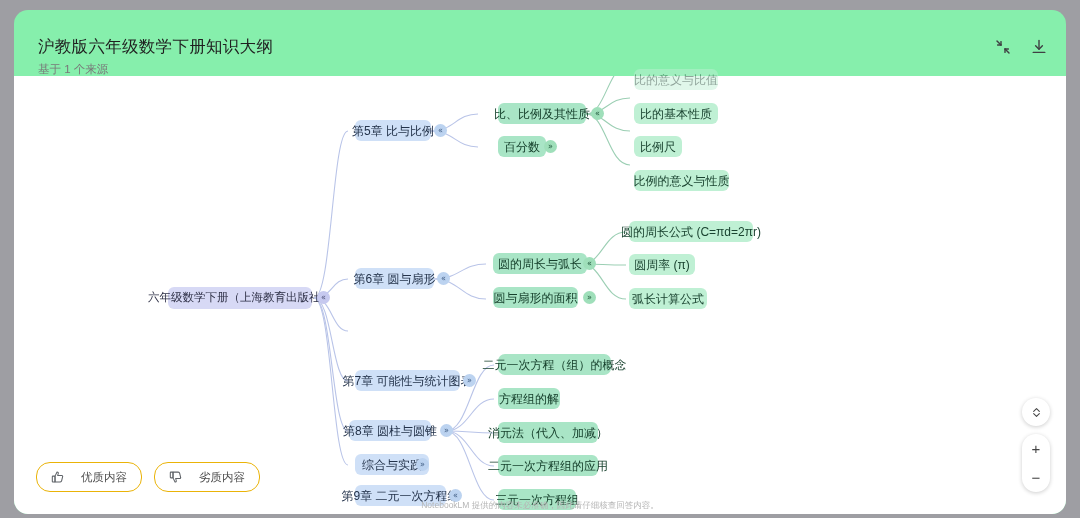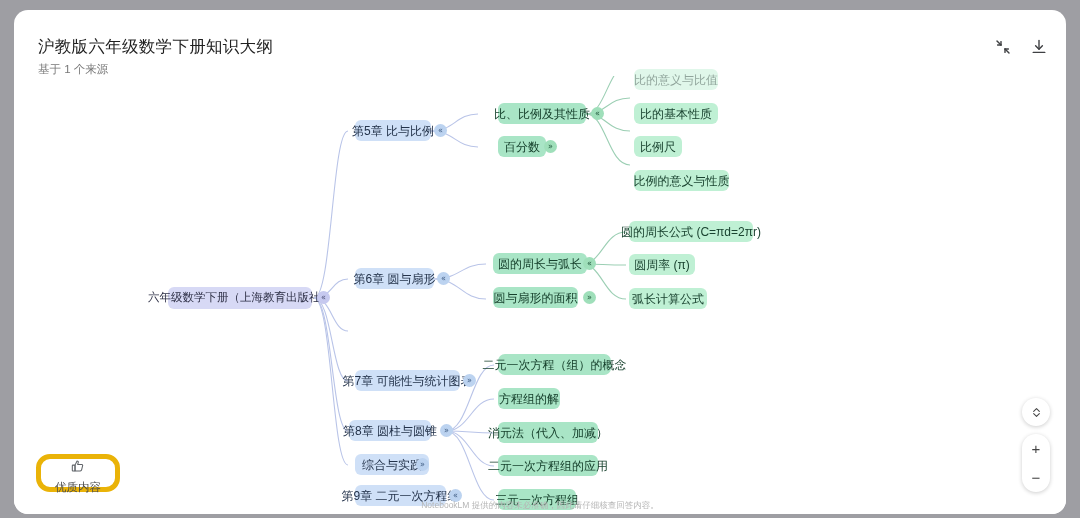--- a/index.html
+++ b/index.html
@@ -4,21 +4,21 @@
 <style>
   html,body{margin:0;padding:0;}
   body{
     width:1080px;height:518px;overflow:hidden;
     background:#9e9ea3;
     font-family:"Liberation Sans","DejaVu Sans",sans-serif;
     -webkit-font-smoothing:antialiased;
   }
   .app-card{
     position:absolute;left:14px;top:10px;width:1052px;height:504px;
-    background:#ffffff;border-radius:14px;overflow:hidden;
+    background:#86efac;border-radius:14px;overflow:hidden;
   }
   
   .header{position:absolute;left:0;top:0;width:100%;height:66px;}
   .title{
     position:absolute;left:24px;top:26px;
     font-size:16.5px;color:#1f1f1f;letter-spacing:.3px;font-weight:400;
   }
   .subtitle{
     position:absolute;left:24px;top:52px;
     font-size:11.5px;color:#787878;
@@ -45,23 +45,23 @@
     display:flex;align-items:center;justify-content:center;
     font-size:8px;line-height:1;cursor:pointer;user-select:none;
     font-family:"DejaVu Sans",sans-serif;
   }
   .b-root{background:#c6c9ef;color:#4a4d74;}
   .b-blue{background:#bcd3f0;color:#3d5a80;}
   .b-green{background:#9fdfba;color:#1d5438;}
   
   .feedback{position:absolute;left:22px;bottom:22px;display:flex;gap:12px;}
   .fb-btn{
-    display:flex;align-items:center;gap:7px;height:28px;padding:0 14px;
-    border:5px solid #eab308;border-radius:14px;background:#fff;
-    font-size:11.5px;color:#4a4a4a;cursor:pointer;flex-direction:column;
+    display:flex;align-items:center;gap:16px;height:28px;padding:0 14px;
+    border:1px solid #eab308;border-radius:14px;background:#fff;
+    font-size:11.5px;color:#4a4a4a;cursor:pointer;
   }
   .fb-btn svg{display:block;}
   .disclaimer{
     position:absolute;left:0;bottom:2px;width:100%;text-align:center;
     font-size:8.5px;color:#b6b6b6;
   }
   
   .zoomctl{position:absolute;right:16px;bottom:22px;display:flex;flex-direction:column;align-items:center;gap:8px;}
   .z-round{
     width:28px;height:28px;border-radius:50%;background:#fff;
@@ -239,20 +239,29 @@
     <div class="feedback">
       <div class="fb-btn">
         <span>
           <svg viewBox="0 0 16 16" width="14" height="14" fill="none" stroke="#5f6368" stroke-width="1.2" stroke-linejoin="round">
             <path d="M4.6 7 L6.9 2.2 C 8.3 2.2, 8.6 3.4, 8.2 4.4 L7.6 6.2 L12.2 6.2 C 13.1 6.2, 13.5 7, 13.3 7.7 L12.2 12.2 C 12 13.2, 11.4 13.6, 10.6 13.6 L4.6 13.6 Z"></path>
             <rect x="1.5" y="7" width="3.1" height="6.6" rx="0.6"></rect>
           </svg>
         </span>
         <span>优质内容</span>
       </div>
+      <div class="fb-btn">
+        <span>
+          <svg viewBox="0 0 16 16" width="14" height="14" fill="none" stroke="#5f6368" stroke-width="1.2" stroke-linejoin="round">
+            <path d="M4.6 9 L6.9 13.8 C 8.3 13.8, 8.6 12.6, 8.2 11.6 L7.6 9.8 L12.2 9.8 C 13.1 9.8, 13.5 9, 13.3 8.3 L12.2 3.8 C 12 2.8, 11.4 2.4, 10.6 2.4 L4.6 2.4 Z"></path>
+            <rect x="1.5" y="2.4" width="3.1" height="6.6" rx="0.6"></rect>
+          </svg>
+        </span>
+        <span>劣质内容</span>
+      </div>
     </div>
 
     <div class="zoomctl">
       <div class="z-round">
         <svg viewBox="0 0 16 16" width="13" height="13" fill="none" stroke="#444" stroke-width="1.3" stroke-linecap="round" stroke-linejoin="round">
           <path d="M4.5 6.6 L8 3.2 L11.5 6.6"></path>
             <path d="M4.5 9.4 L8 12.8 L11.5 9.4"></path>
         </svg>
       </div>
       <div class="z-stack">

